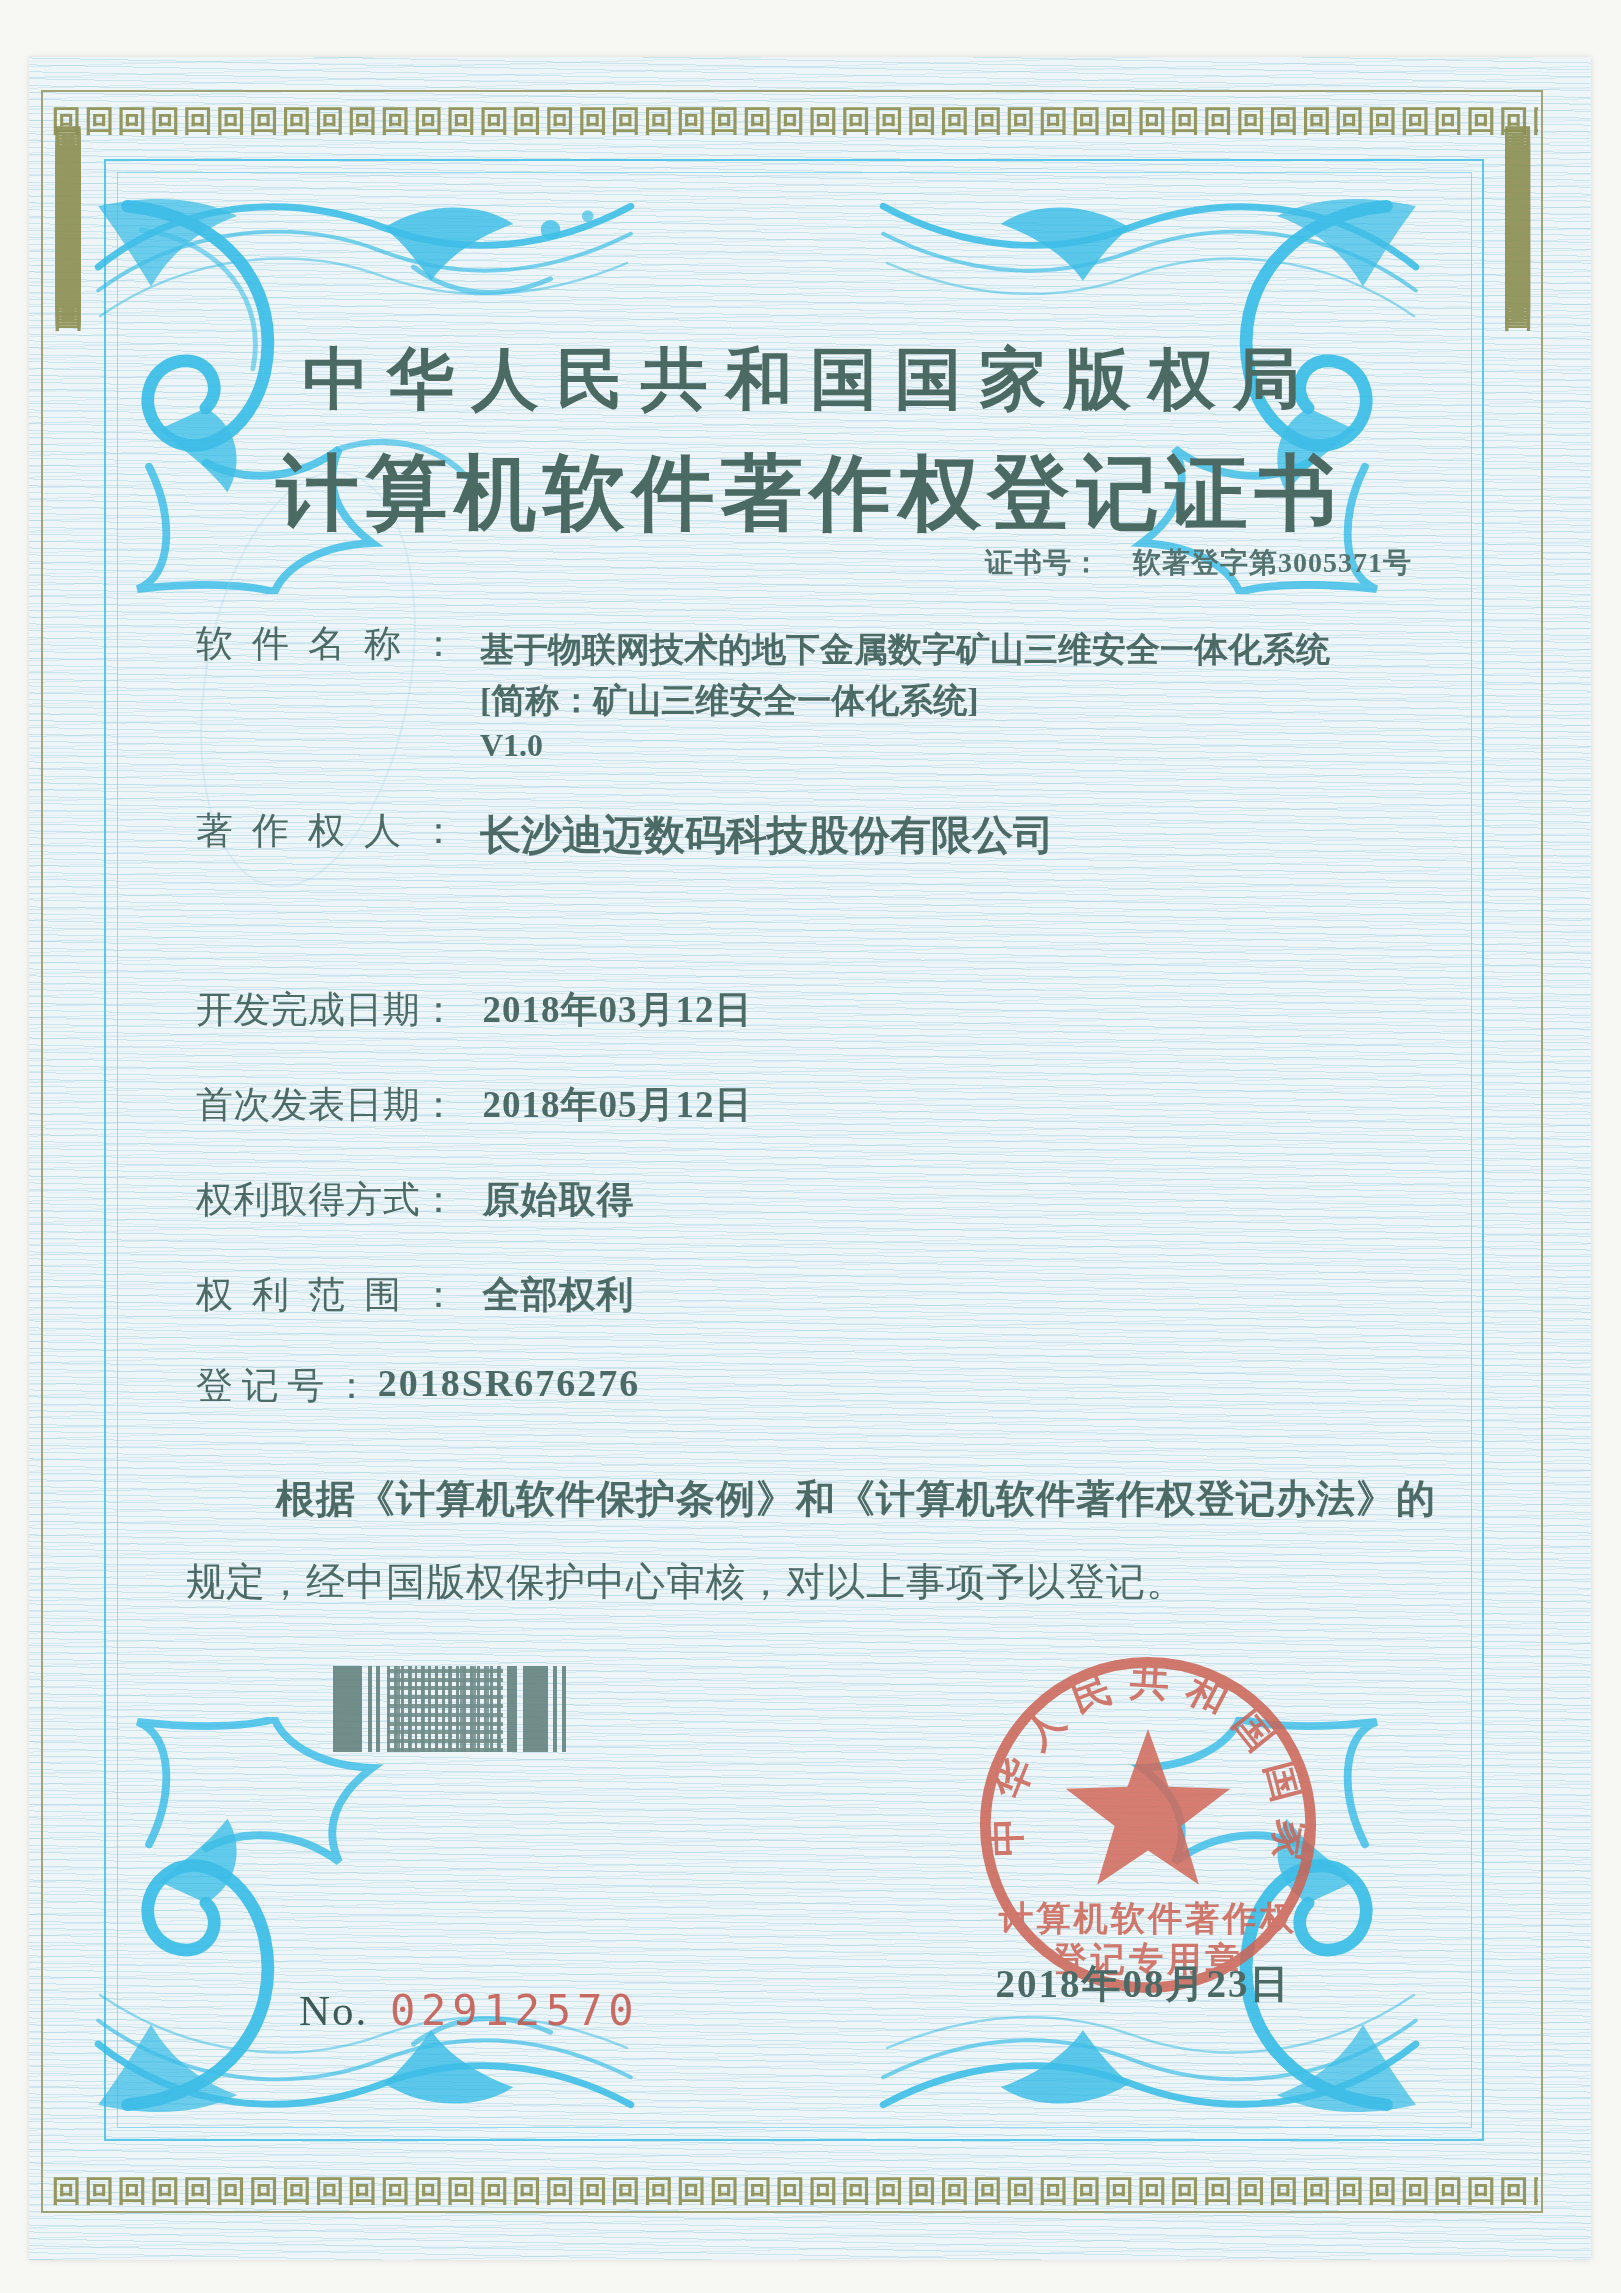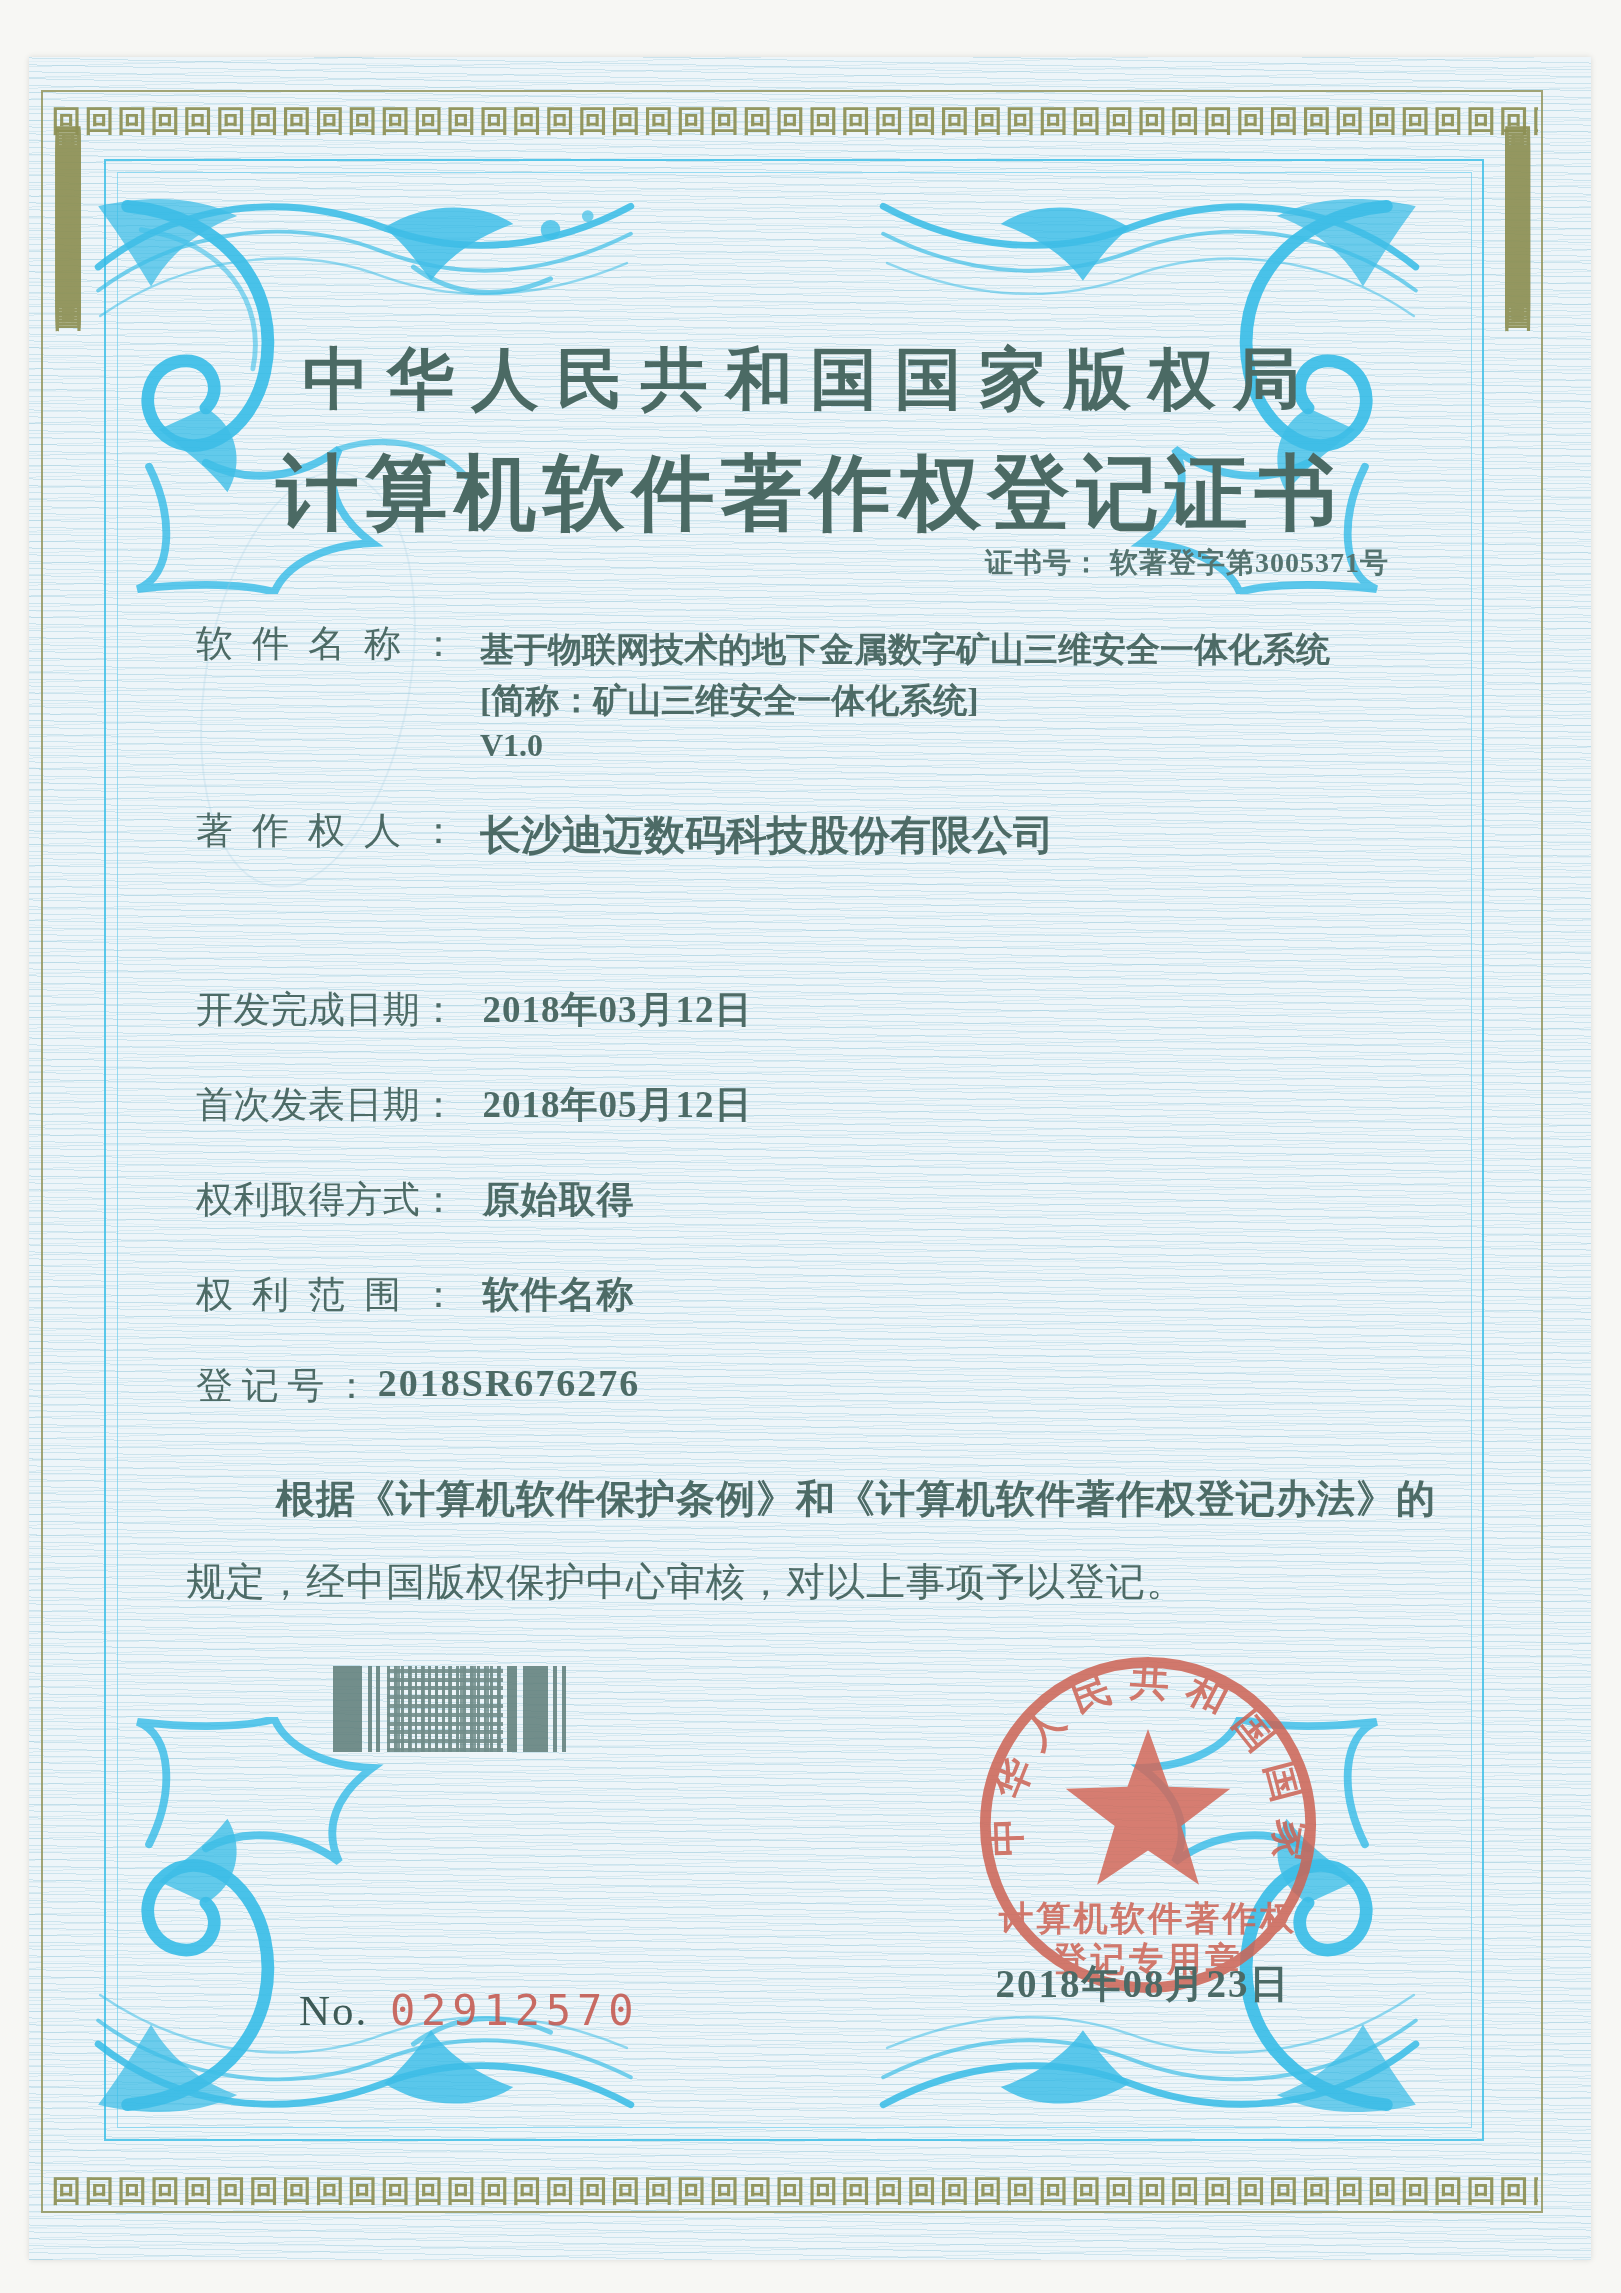--- a/index.html
+++ b/index.html
@@ -41,21 +41,21 @@
   .fl-bl{left:61px;top:1660px;transform:scaleY(-1);}
   .fl-br{left:846px;top:1660px;transform:scale(-1,-1);}
   
   .watermark{position:absolute;left:176px;top:412px;width:206px;height:421px;
     border:2.9px solid rgba(165,205,226,.55);border-radius:50%;transform:rotate(10deg);opacity:.45;}
   
   .authority{position:absolute;left:0;top:277px;width:100%;text-align:center;
     font-size:67px;font-weight:700;letter-spacing:17.6px;color:#4b6a64;}
   .cert-title{position:absolute;left:0;top:382px;width:100%;text-align:center;
     font-size:82px;font-weight:700;letter-spacing:6.9px;color:#4b6a64;}
-  .certno{position:absolute;left:956px;top:487px;display:flex;gap:9px;
+  .certno{position:absolute;left:956px;top:487px;display:flex;gap:32px;
     font-size:28px;font-weight:700;color:#54736f;letter-spacing:1px;}
   
   .row{position:absolute;display:flex;}
   .lbl{display:inline-block;width:261px;font-size:37px;color:var(--ink);
     text-align:justify;text-align-last:justify;letter-spacing:0;}
   .lbl-narrow{width:174px;}
   .val{font-size:37px;color:var(--ink);letter-spacing:1px;font-weight:600;}
   .software-line{position:absolute;left:451px;font-size:34px;font-weight:600;
     color:var(--ink);letter-spacing:0;}
   .owner-val{font-size:41px;margin-top:12px;}
@@ -190,21 +190,21 @@
     <div class="row" style="left:167px;top:1023px;">
       <span class="lbl">首次发表日期：</span>
       <span class="val" style="margin-left:25.5px;">2018年05月12日</span>
     </div>
     <div class="row" style="left:167px;top:1118px;">
       <span class="lbl">权利取得方式：</span>
       <span class="val" style="margin-left:25.5px;">原始取得</span>
     </div>
     <div class="row" style="left:167px;top:1213px;">
       <span class="lbl">权利范围：</span>
-      <span class="val" style="margin-left:25.5px;">软件名称</span>
+      <span class="val" style="margin-left:25.5px;">全部权利</span>
     </div>
     <div class="row" style="left:167px;top:1304px;">
       <span class="lbl lbl-narrow">登记号：</span>
       <span class="val reg-val" style="margin-left:7.8px;">2018SR676276</span>
     </div>
 
     <div class="stmt stmt-indent" style="top:1415px;font-weight:bold;">根据《计算机软件保护条例》和《计算机软件著作权登记办法》的</div>
     <div class="stmt" style="top:1498px;">规定，经中国版权保护中心审核，对以上事项予以登记。</div>
 
     <div class="barcode">

